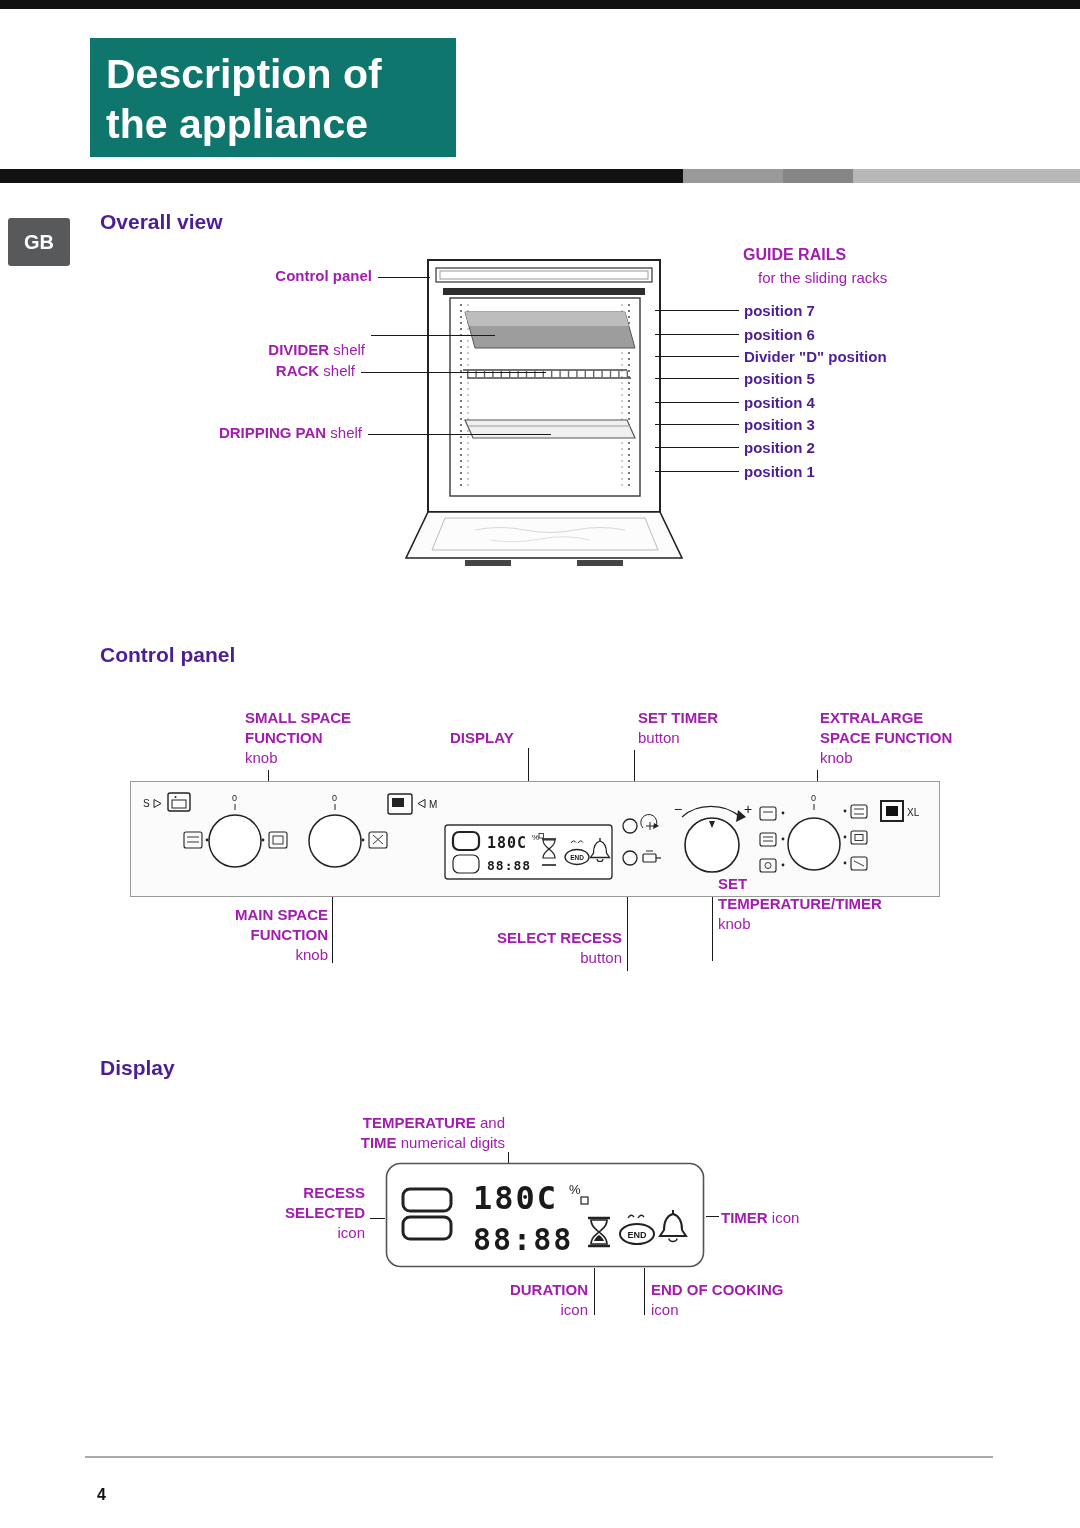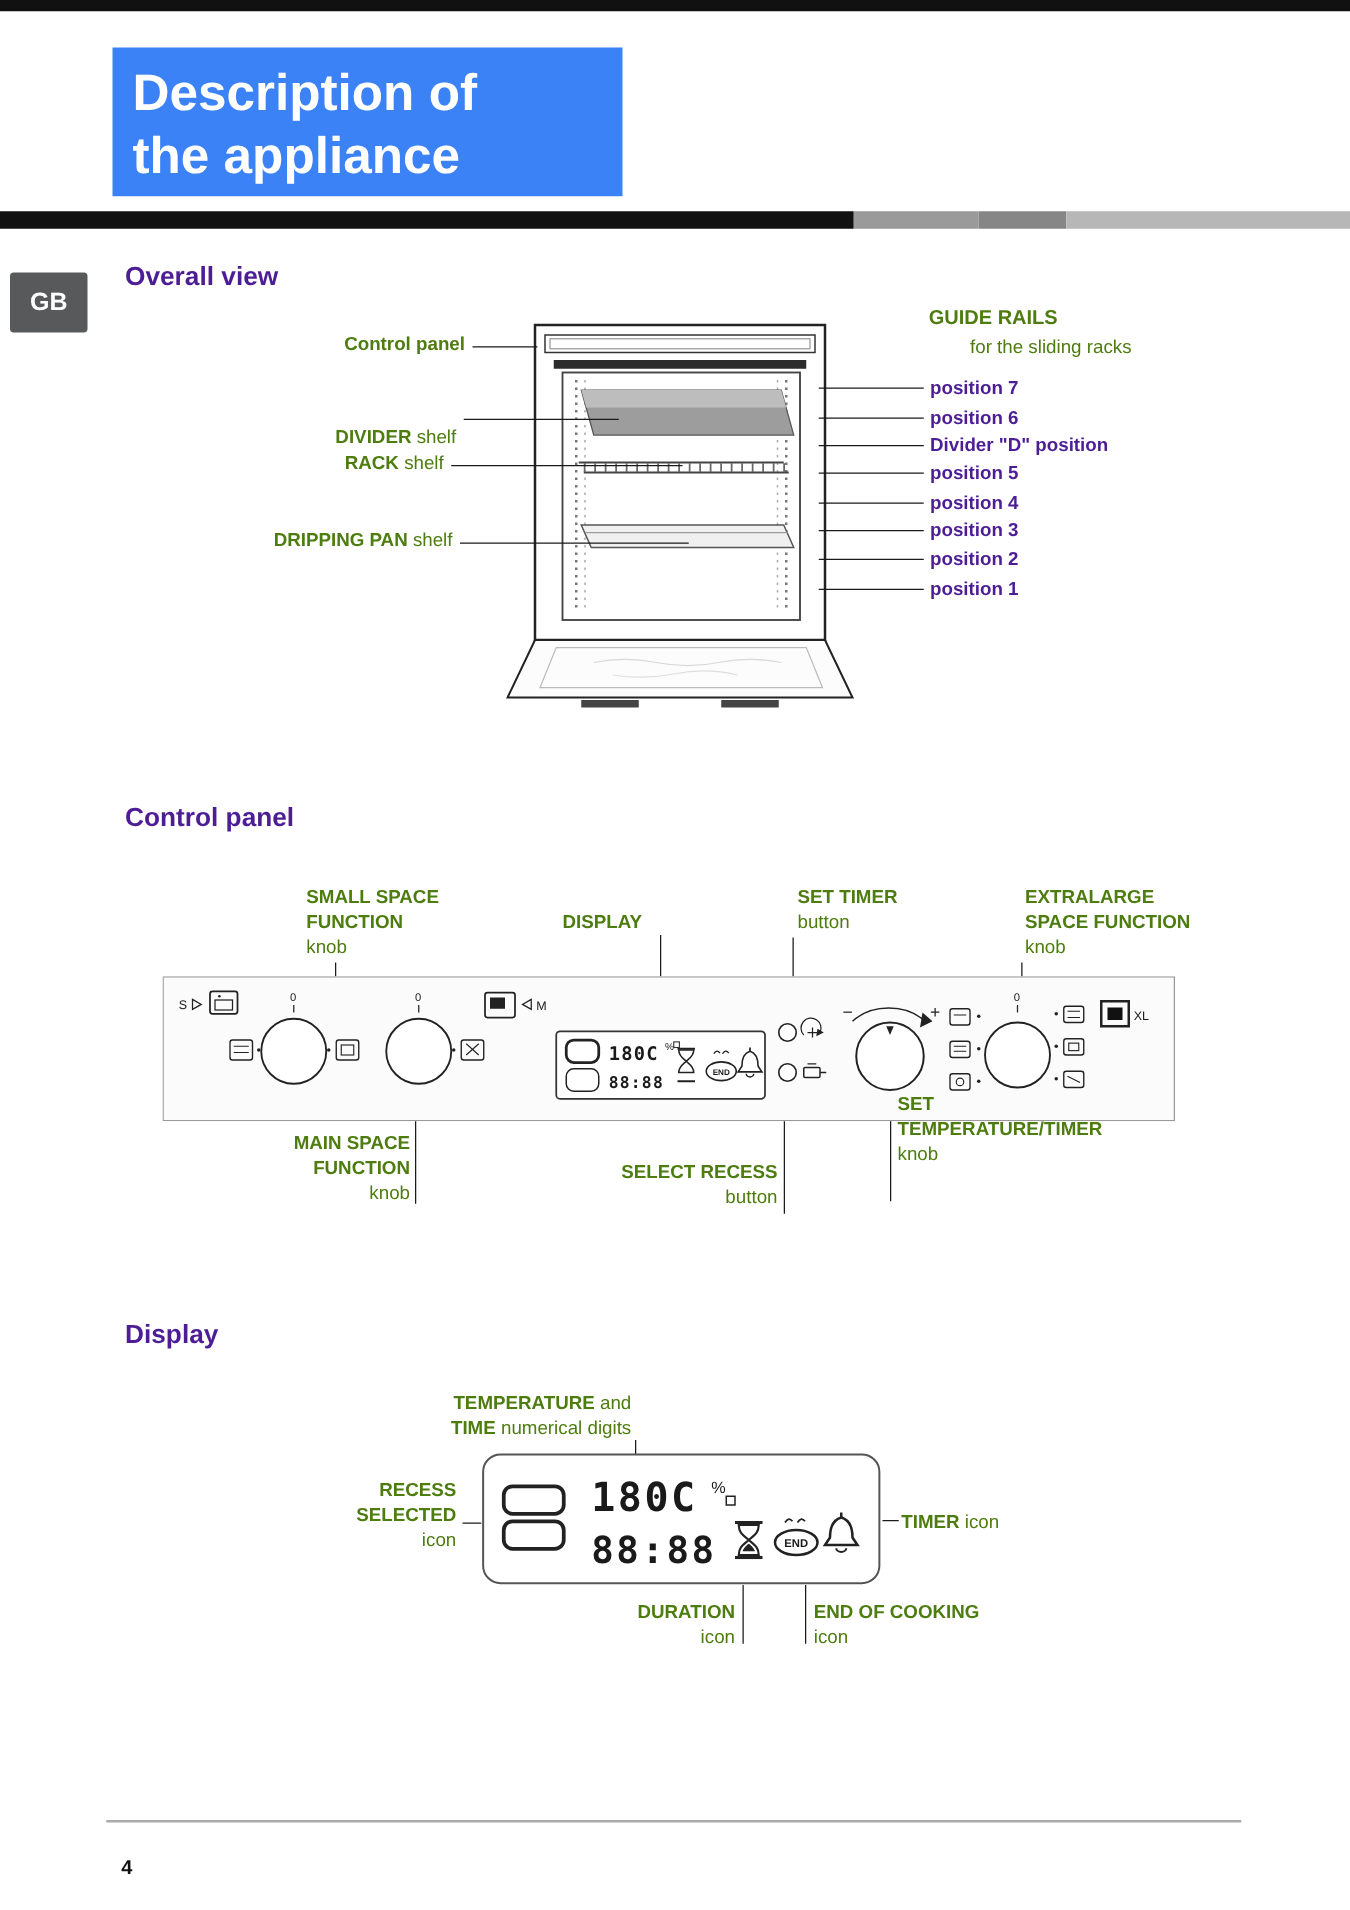--- a/index.html
+++ b/index.html
@@ -2,26 +2,26 @@
 <html><head>
 <meta charset="utf-8">
 <style>
   * { margin:0; padding:0; box-sizing:border-box; }
   html,body { background:#e8e8e8; }
   body { font-family:"Liberation Sans", sans-serif; }
   #page { position:relative; width:1080px; height:1528px; background:#ffffff; margin:0 auto; overflow:hidden; }
   .abs { position:absolute; }
   .hline { position:absolute; height:1px; background:#1a1a1a; }
   .vline { position:absolute; width:1px; background:#1a1a1a; }
-  .lbl { position:absolute; font-size:15px; color:#4d7c0f; line-height:20px; }
+  .lbl { position:absolute; font-size:15px; color:#a21caf; line-height:20px; }
   .lbl b { font-weight:bold; }
   .r { text-align:right; }
   .heading { position:absolute; font-size:21px; font-weight:bold; color:#4c1d95; }
   .pos { position:absolute; font-size:15px; font-weight:bold; color:#4c1d95; left:744px; }
-  .title-box { position:absolute; left:90px; top:38px; width:408px; height:119px; background:#3b82f6; }
+  .title-box { position:absolute; left:90px; top:38px; width:366px; height:119px; background:#0f766e; }
   .title-box .tl { color:#fff; font-weight:bold; font-size:41px; line-height:50px; padding:11px 0 0 16px; }
   .gb-badge { position:absolute; left:8px; top:218px; width:62px; height:48px; background:#58595b;
               color:#fff; font-weight:bold; font-size:20px; display:flex; align-items:center;
               justify-content:center; border-radius:3px; }
   .pageno { position:absolute; left:97px; top:1486px; font-weight:bold; font-size:16px; color:#111; }
   svg text { fill:#1a1a1a; }
 </style>
 </head>
 <body>
 
@@ -105,21 +105,21 @@
   </div>
 
   <div class="hline" style="left:378px; top:277px; width:52px;"></div>
   <div class="hline" style="left:371px; top:335px; width:124px;"></div>
   <div class="hline" style="left:361px; top:372px; width:185px;"></div>
   <div class="hline" style="left:368px; top:434px; width:183px;"></div>
 
   <div class="lbl" style="left:743px; top:245px; font-weight:bold; font-size:16px;">
     <span>GUIDE RAILS</span>
   </div>
-  <div class="lbl" style="left:776px; top:268px;text-align:right;">
+  <div class="lbl" style="left:758px; top:268px;text-align:right;">
     <span>for the sliding racks</span>
   </div>
 
   <div class="pos" style="top:302px;">position 7</div>
   <div class="pos" style="top:326px;">position 6</div>
   <div class="pos" style="top:348px;">Divider "D" position</div>
   <div class="pos" style="top:370px;">position 5</div>
   <div class="pos" style="top:394px;">position 4</div>
   <div class="pos" style="top:416px;">position 3</div>
   <div class="pos" style="top:439px;">position 2</div>

